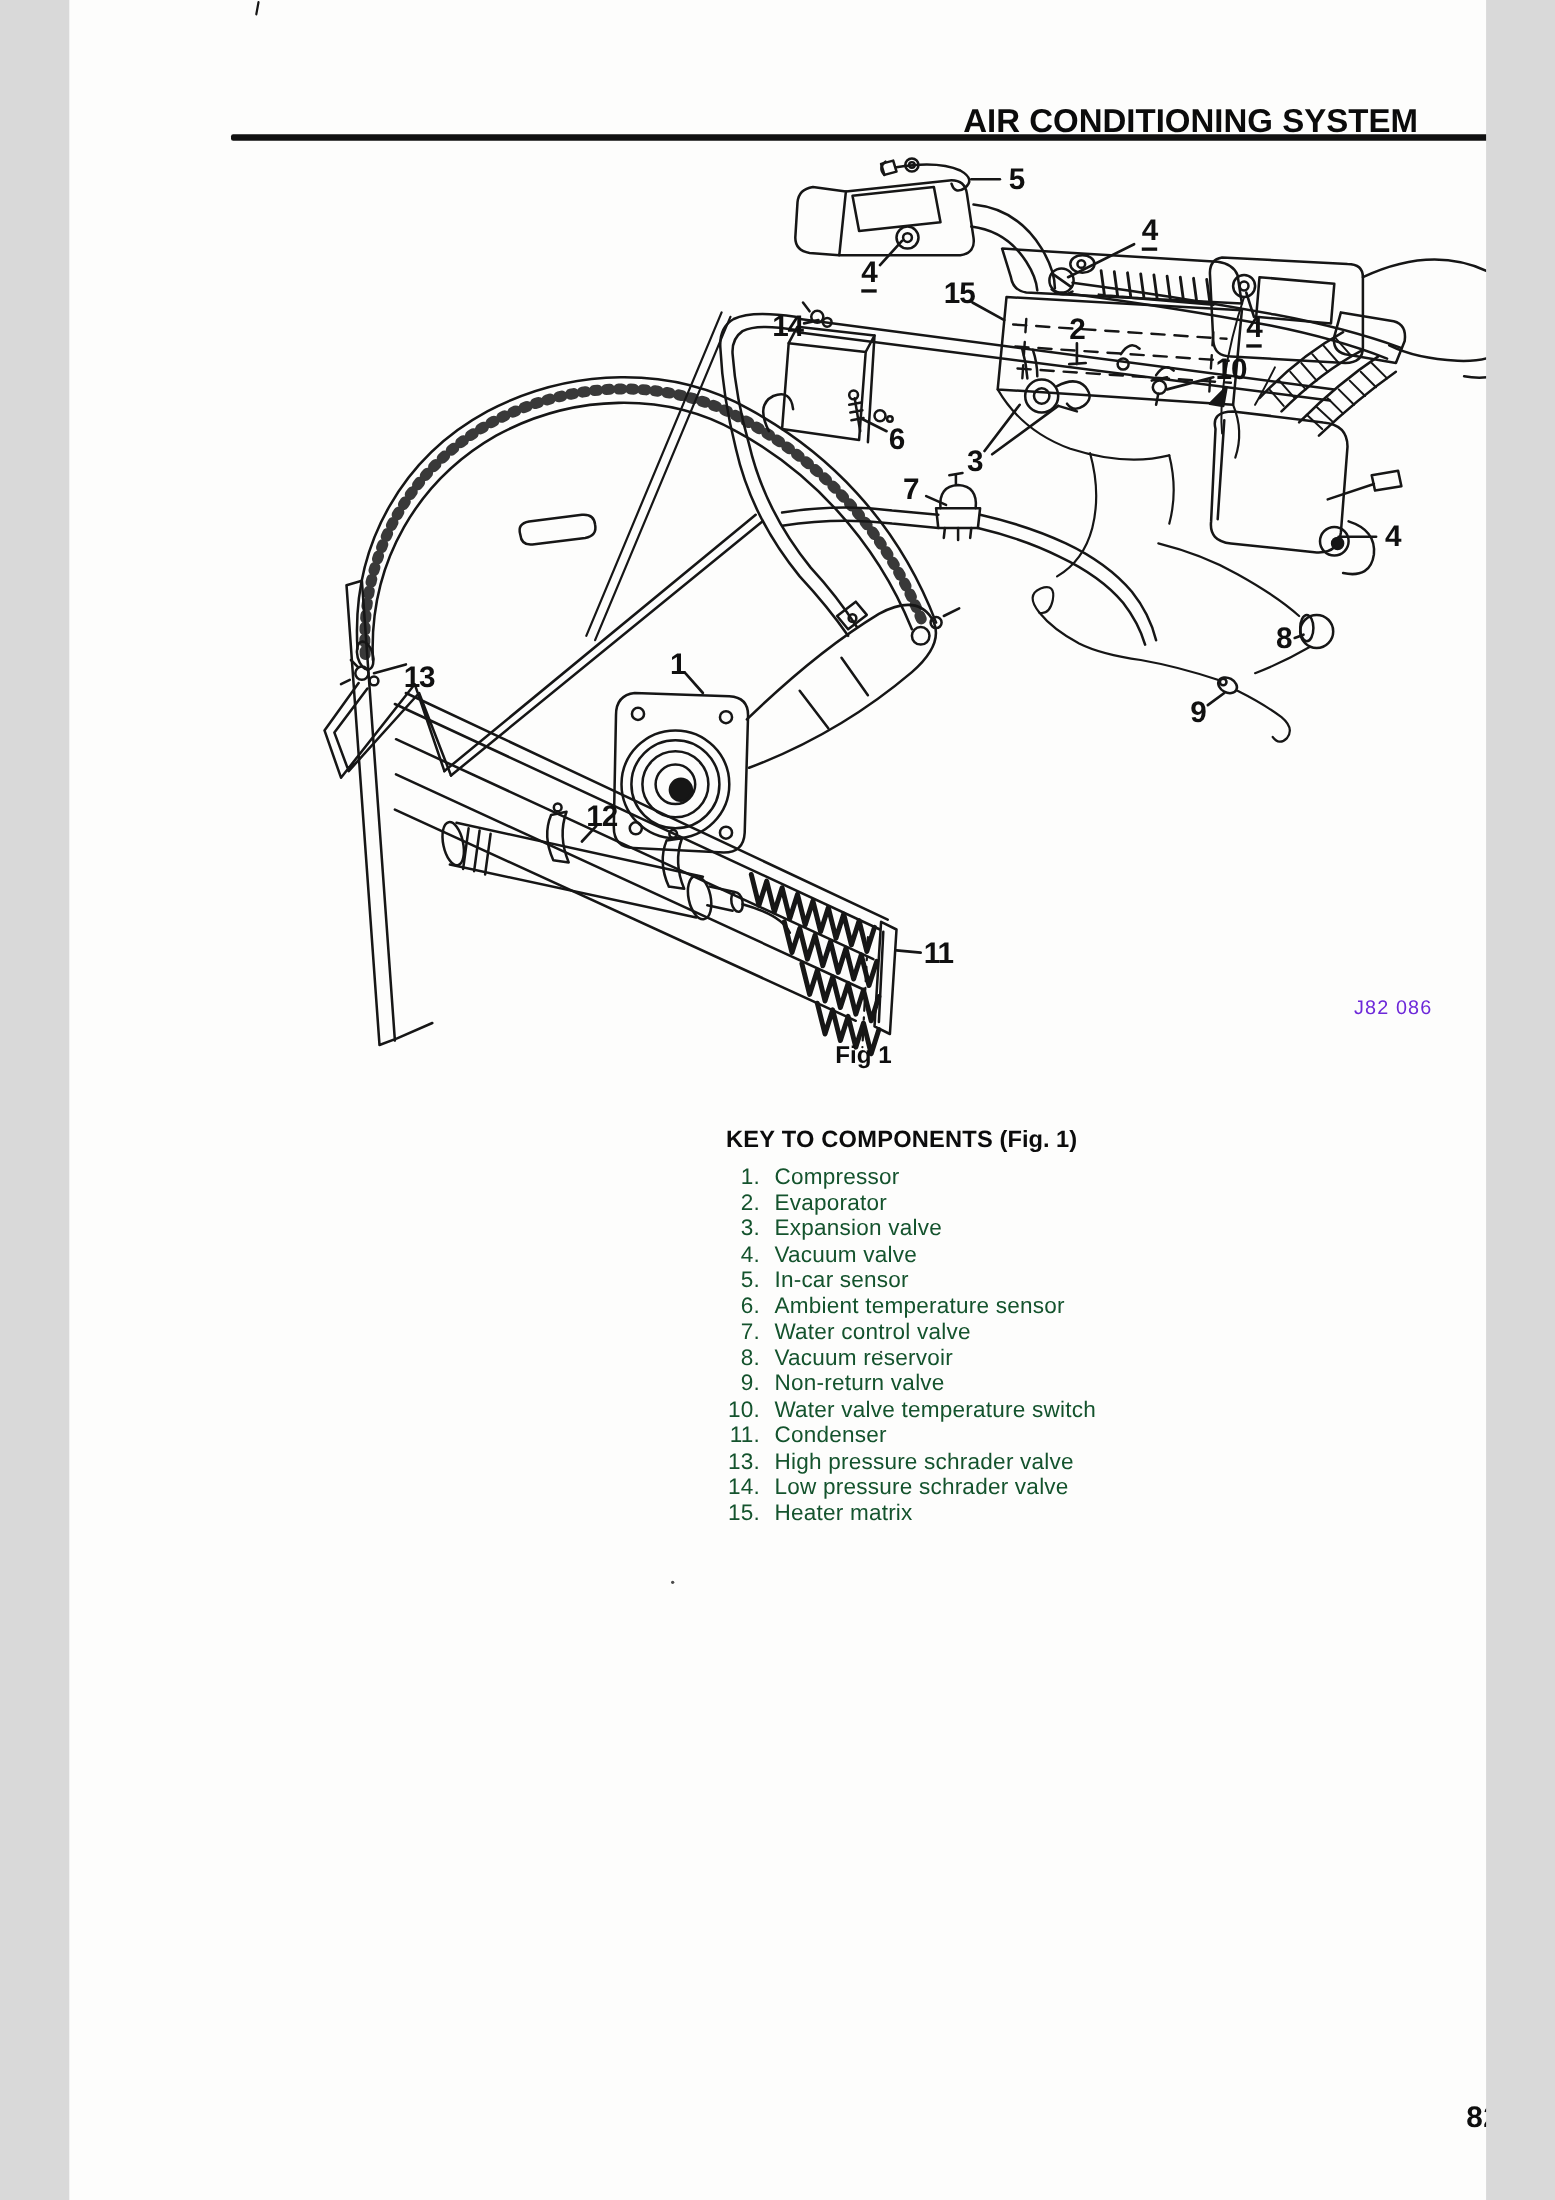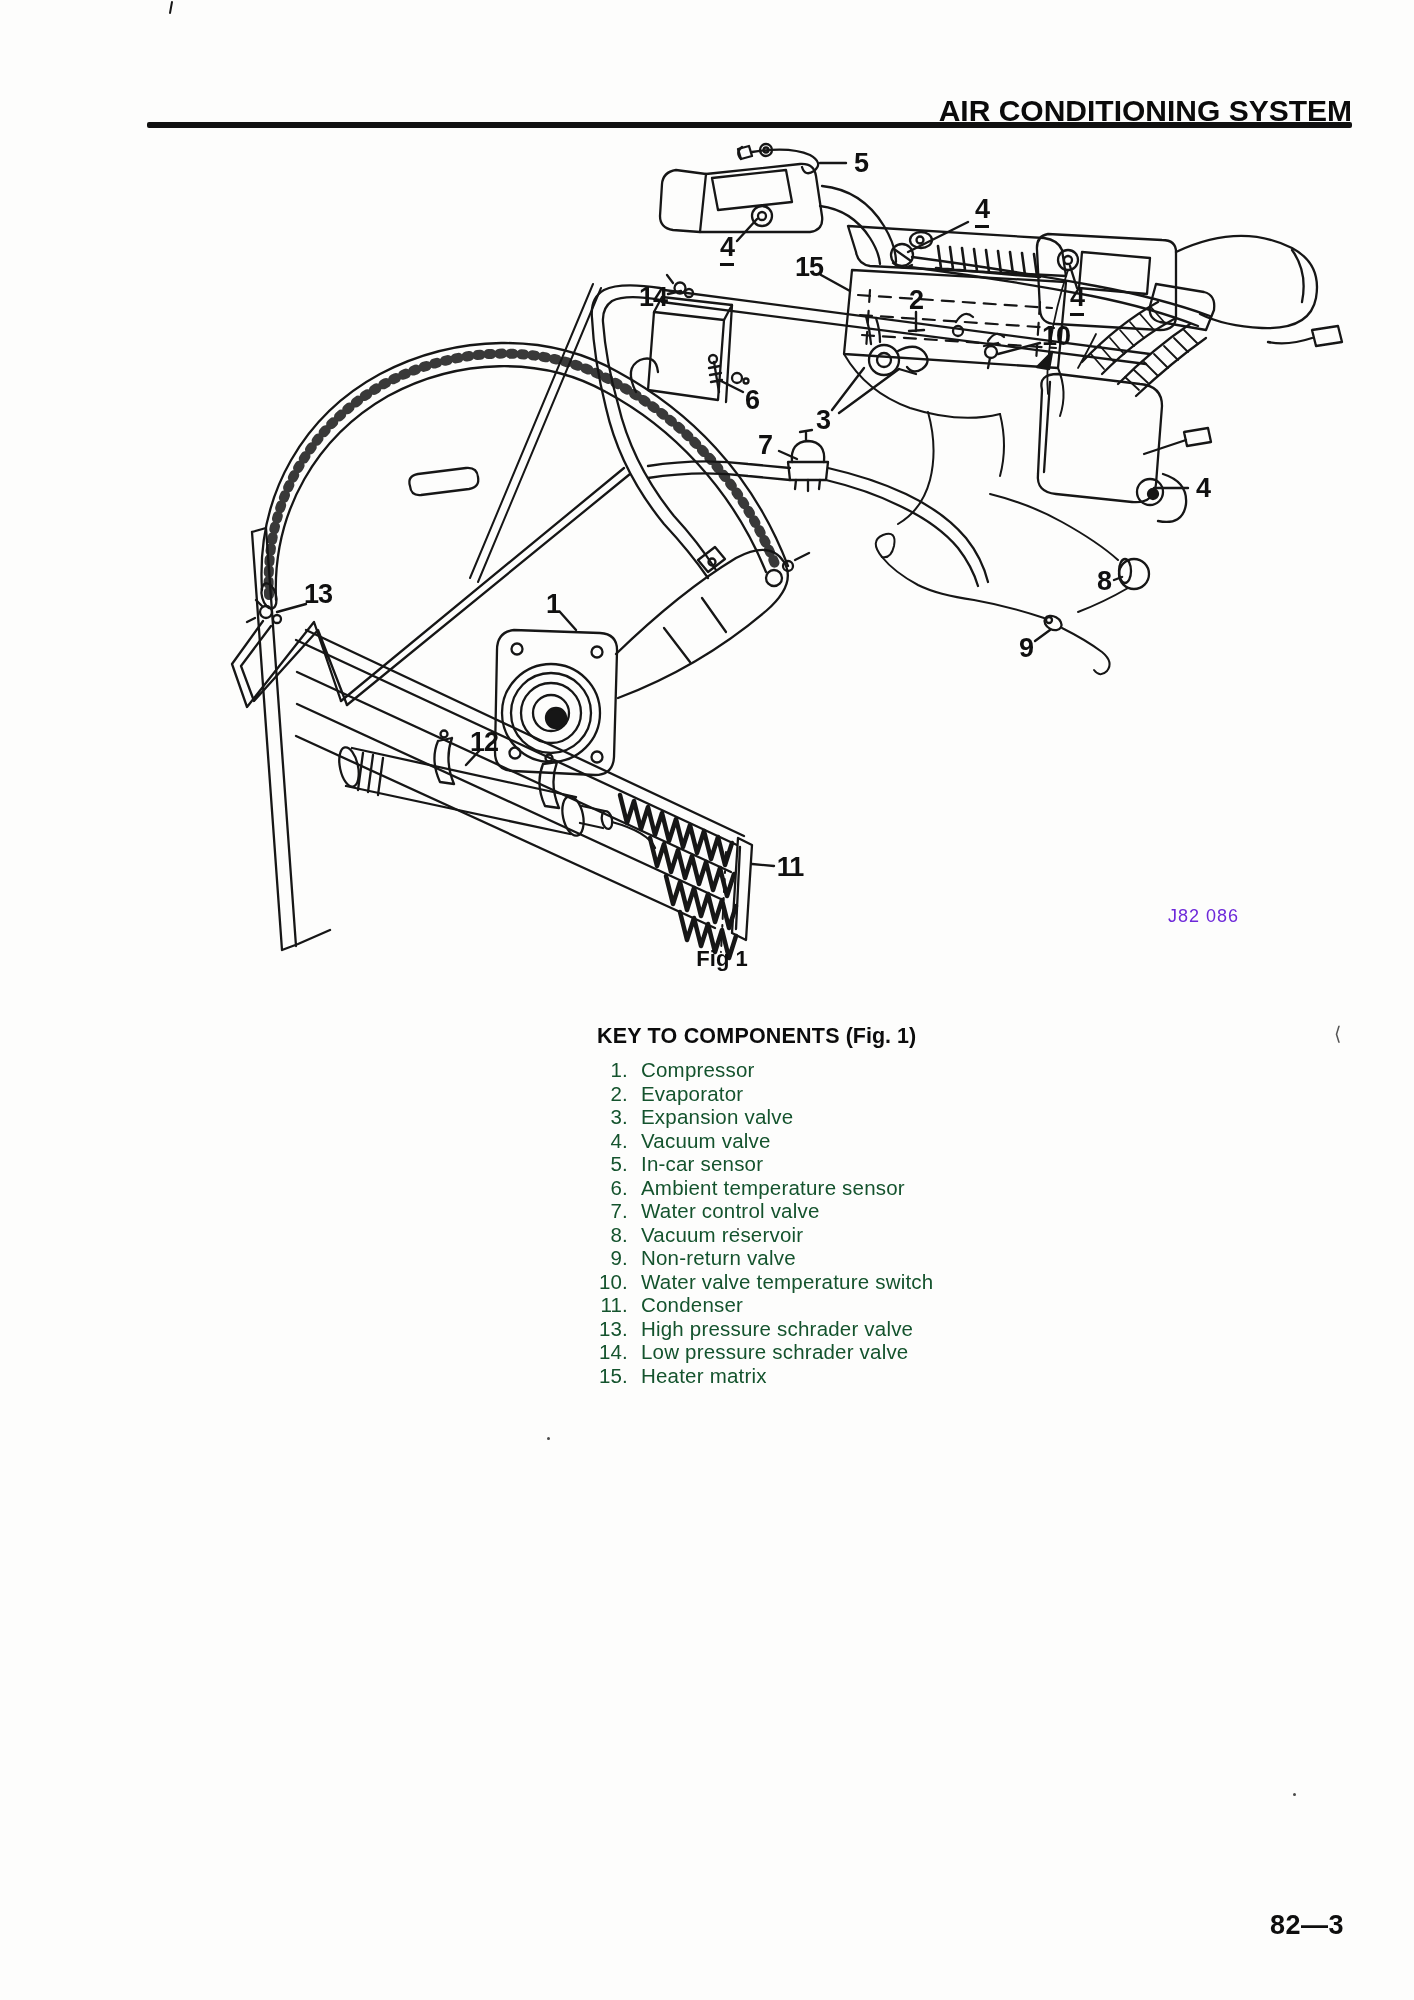--- a/index.html
+++ b/index.html
@@ -1,17 +1,17 @@
 <!DOCTYPE html>
 <html><head>
 <meta charset="utf-8">
 <style>
   html,body{margin:0;padding:0;background:#d9d9d9;}
   .page{
-    position:relative;width:1414px;height:2000px;margin:0 auto;
+    position:relative;width:1288px;height:2000px;margin:0 auto;
     background:#fdfdfc;color:#0e0e0e;overflow:hidden;
     font-family:"Liberation Sans","DejaVu Sans",sans-serif;
   }
   .hdr-title{
     position:absolute;top:94px;right:62px;
     font-size:30px;font-weight:700;letter-spacing:0px;color:#0b0b0b;
   }
   .hdr-rule{
     position:absolute;left:147px;top:122px;width:1205px;height:6px;background:#111;
     border-radius:2px;
@@ -289,21 +289,21 @@
       <div class="callout ul" style="left: 1077px; top: 300px;">4</div>
       <div class="callout" style="left: 1203px; top: 488px;">4</div>
       <div class="callout" style="left: 861px; top: 163px;">5</div>
       <div class="callout" style="left: 752px; top: 400px;">6</div>
       <div class="callout" style="left: 765px; top: 445px;">7</div>
       <div class="callout" style="left: 1104px; top: 581px;">8</div>
       <div class="callout" style="left: 1026px; top: 648px;">9</div>
       <div class="callout" style="left: 1056px; top: 336px;">10</div>
       <div class="callout" style="left: 790px; top: 867px;">11</div>
       <div class="callout" style="left: 484px; top: 742px;">12</div>
-      <div class="callout" style="left: 318px; top: 594px;">13</div>
+      <div class="callout" style="left: 318px; top: 616px;">13</div>
       <div class="callout" style="left: 653px; top: 297px;">14</div>
       <div class="callout" style="left: 809px; top: 267px;">15</div>
     </div>
 
   <div class="fig-code">J82 086</div>
   <div class="fig-caption">Fig 1</div>
 
   <div class="key">
     <div class="key-heading">
       <b>KEY TO COMPONENTS</b><span> (Fig. 1)</span>

